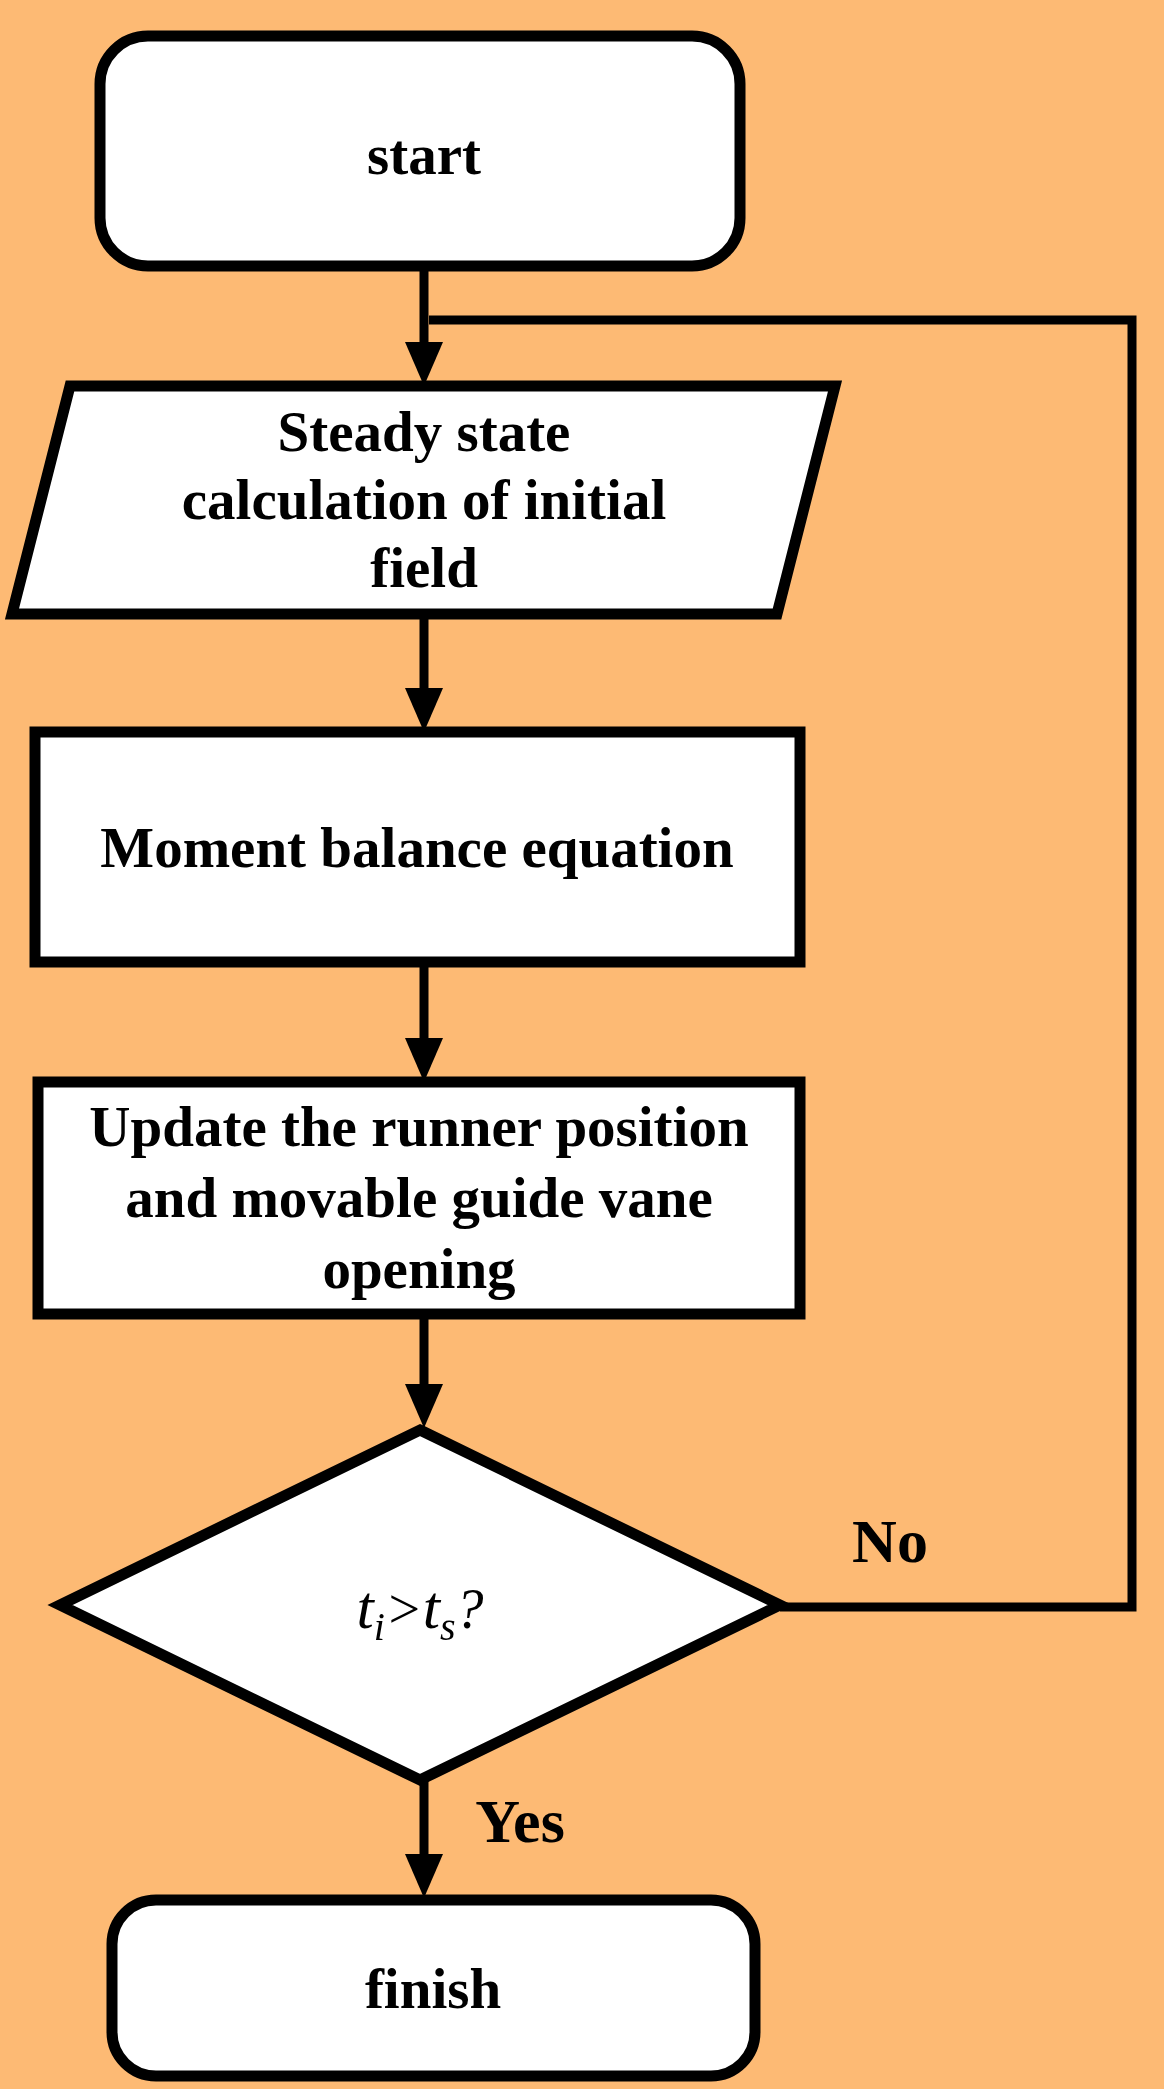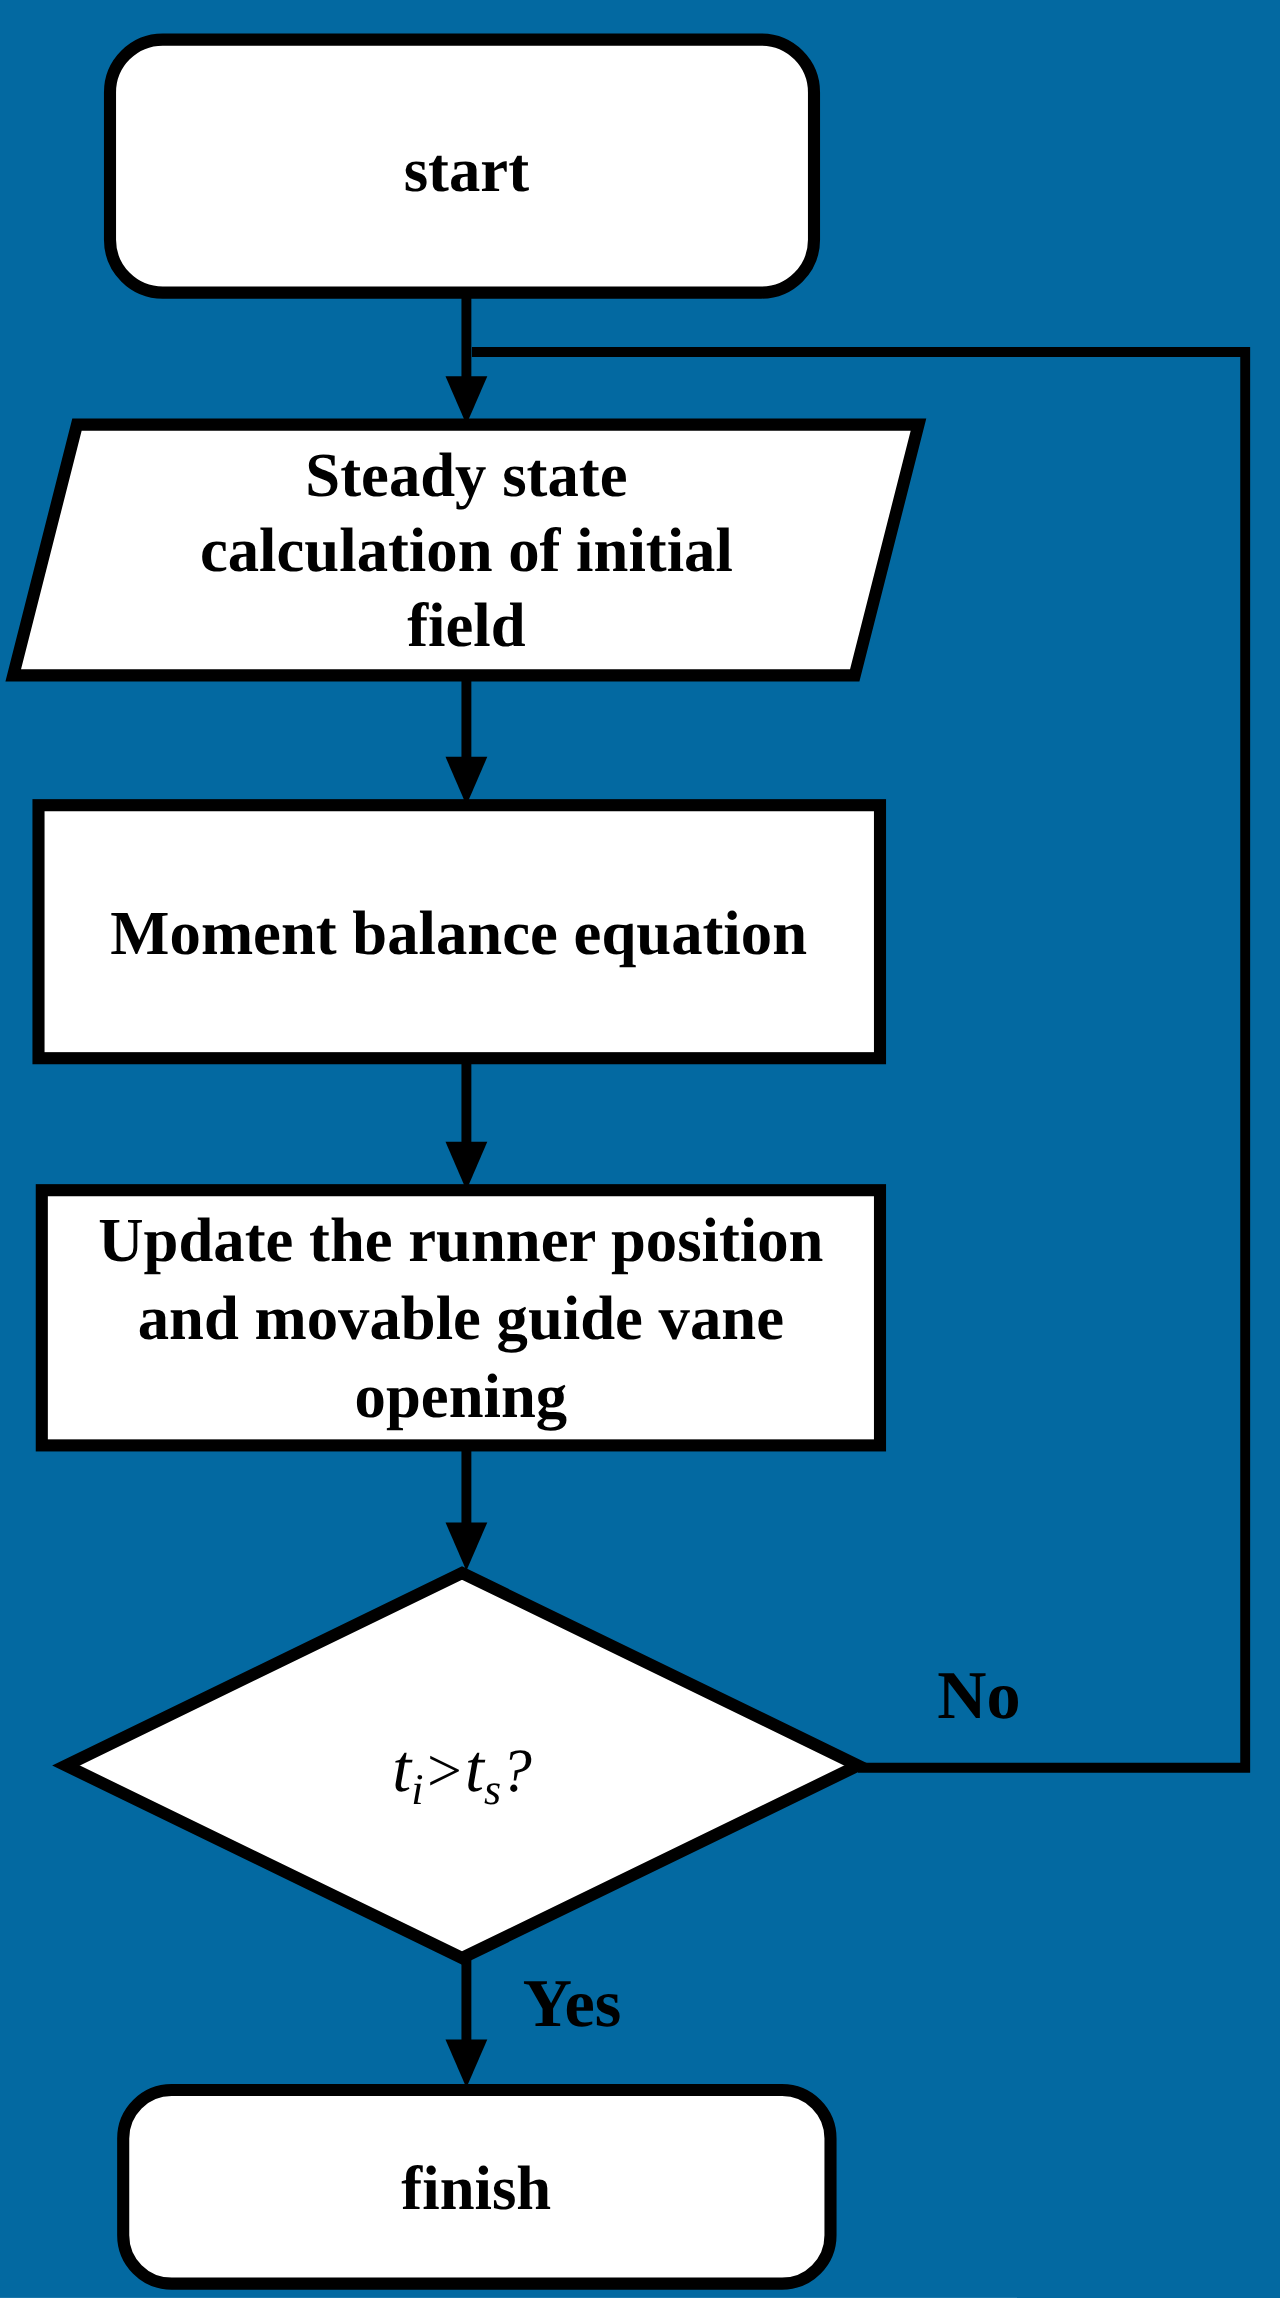--- a/index.html
+++ b/index.html
@@ -3,21 +3,21 @@
 <meta charset="utf-8">
 <style>
   html, body {
     margin: 0;
     padding: 0;
     background: #ffffff;
   }
   .page {
     width: 1164px;
     height: 2089px;
-    background: #0369a1;
+    background: #fdba74;
     position: relative;
   }
   svg { display: block; }
   .shape {
     fill: #ffffff;
     stroke: #000000;
     stroke-width: 11;
   }
   .connector {
     fill: none;

